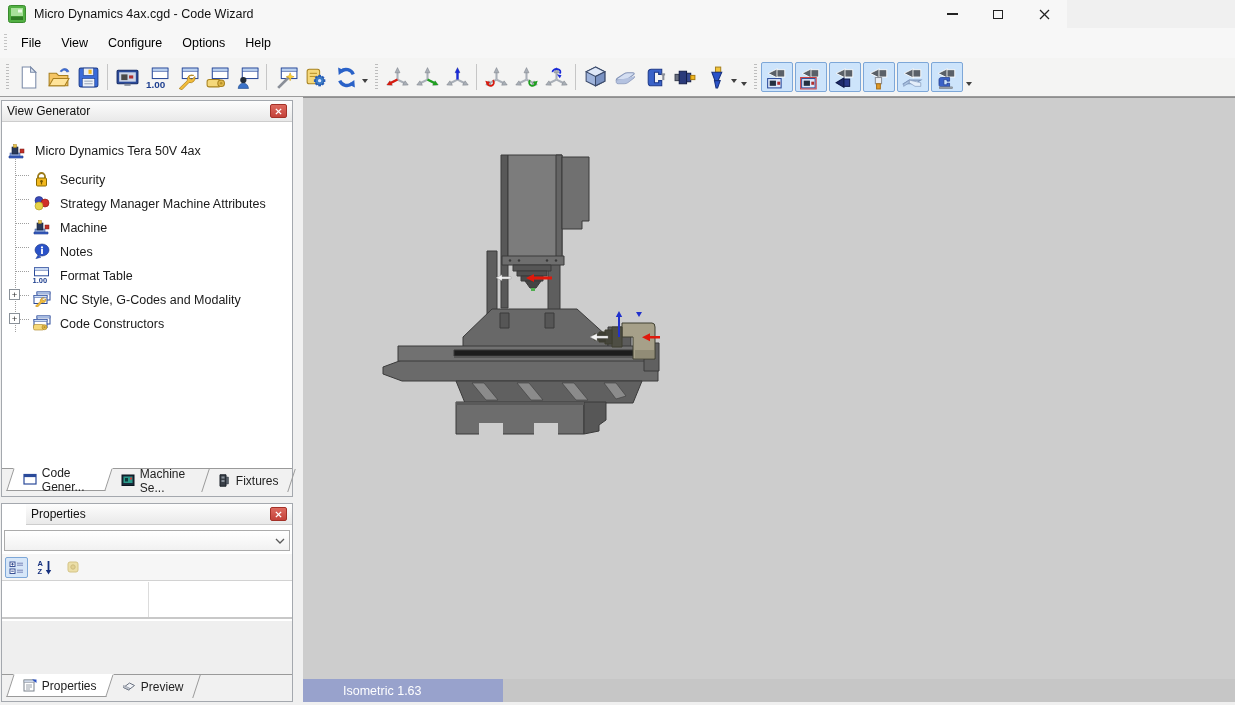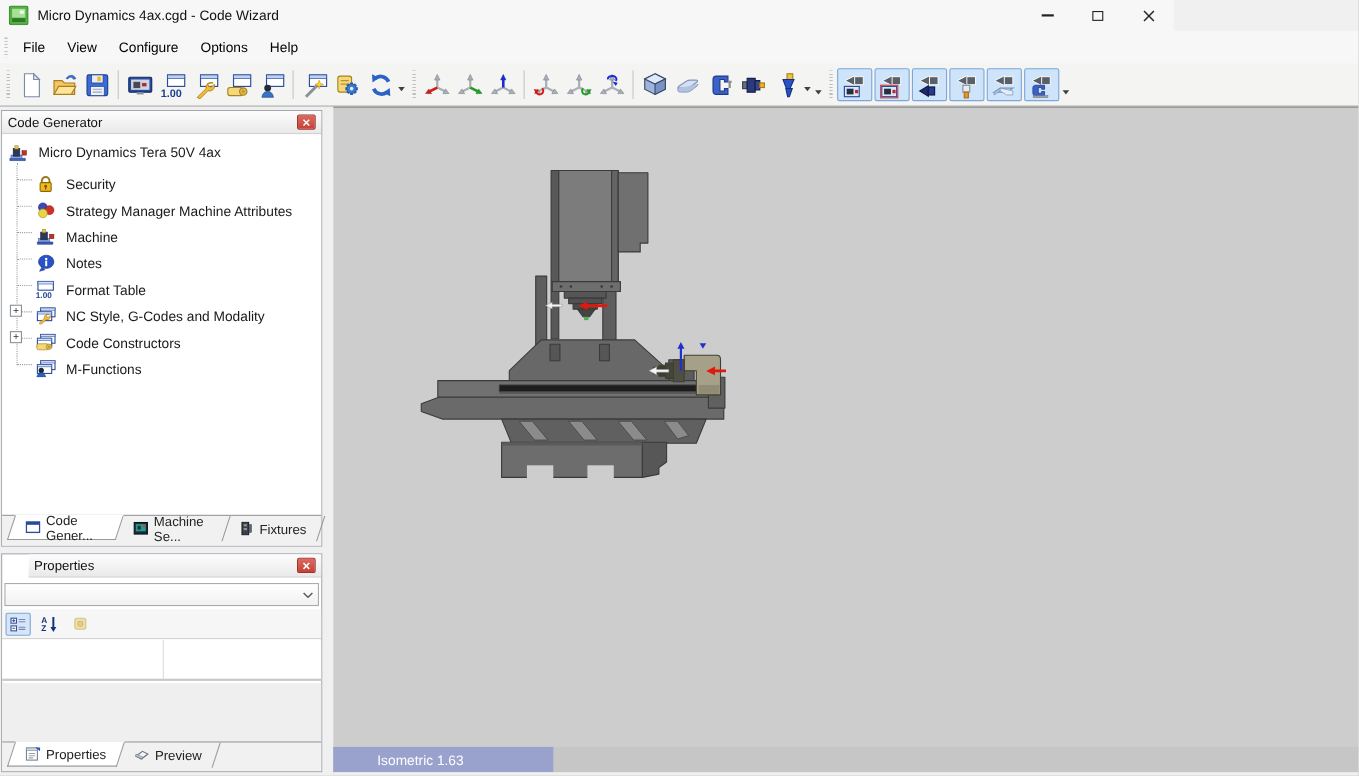--- a/index.html
+++ b/index.html
@@ -36,21 +36,21 @@
   .dock-left { position:absolute; left:0; top:97px; width:303px; bottom:0; background:#f0f0f0; }
   .panel { position:absolute; left:1px; width:292px; background:#fff; border:1px solid #a4a8ae; }
   .panel-cg { top:3px; height:397px; }
   .panel-props { top:406px; height:296px; height:199px;padding-left:24px; }
   .panel-header { height:21px; background:linear-gradient(#fdfdfd,#e9e9e9); border-bottom:1px solid #cdcdcd; display:flex; align-items:center; padding:0 5px; font-size:12px; color:#111; }
   .close-btn { margin-left:auto; width:17px; height:14px; background:linear-gradient(#dd6a5f,#c4423a); border:1px solid #a33128; border-radius:2px; display:flex; align-items:center; justify-content:center; }
   .close-btn svg { width:7px; height:7px; }
 
   
   .tree { position:absolute; left:0; right:0; top:21px; bottom:28px; background:#fff; overflow:hidden; }
-  .tree-inner { position:relative; padding-top:5px; font-size:12.5px; }
+  .tree-inner { position:relative; padding-top:17px; font-size:12.5px; }
   .tree-vline { position:absolute; left:13px; top:26px; height:184px; border-left:1px dotted #9f9f9f; }
   .tree-row { height:24px; display:flex; align-items:center; position:relative; }
   .tree-row.child { padding-left:30px;align-items:flex-end; }
   .tree-row.root { padding-left:5px; }
   .tree-row.child::before { content:""; position:absolute; left:13px; top:12px; width:14px; border-top:1px dotted #9f9f9f; }
   .tree-row .t-icon { width:22px; height:16px; flex:0 0 22px; }
   .tree-row .t-icon svg { width:20px; height:16px; }
   .tree-label { margin-left:6px; white-space:nowrap; }
   .expander { position:absolute; left:7px; top:6px; width:11px; height:11px; background:#fff; border:1px solid #8a9199; font-size:9.5px; line-height:9px; text-align:center; color:#333; z-index:2; }
 
@@ -378,21 +378,21 @@
         <rect x="5" y="21.5" width="13" height="1.8" fill="#9aa0a8" stroke="#6a7078" stroke-width=".4"></rect>
       </svg>
   </div>
   <span class="dd-arrow" style="margin-top:16px;"></span>
 </div>
 
 <div class="dock-left">
 
   <section class="panel panel-cg">
     <div class="panel-header">
-      <span>Code Generator</span>
+      <span>View Generator</span>
       <span class="close-btn">
         <svg viewBox="0 0 8 8">
             <line x1="1" y1="1" x2="7" y2="7" stroke="#fff" stroke-width="1.6"></line>
             <line x1="7" y1="1" x2="1" y2="7" stroke="#fff" stroke-width="1.6"></line>
           </svg>
       </span>
     </div>
 
     <div class="tree">
       <div class="tree-inner">
@@ -493,33 +493,20 @@
                 <rect x="2" y="4.5" width="13" height="8" fill="#fff" stroke="#2a4a9a"></rect>
                 <rect x="2" y="4.5" width="13" height="2" fill="#cfe0f8" stroke="#2a4a9a" stroke-width=".5"></rect>
                 <rect x="1.5" y="9.5" width="10.5" height="5.5" rx="1.5" fill="#f5d87a" stroke="#a8821f" stroke-width=".6"></rect>
                 <circle cx="12.5" cy="12.2" r="2.5" fill="#e0b84a" stroke="#a8821f" stroke-width=".6"></circle>
                 <circle cx="12.5" cy="12.2" r=".9" fill="#b8922a"></circle>
               </svg>
           </span>
           <span class="tree-label">Code Constructors</span>
         </div>
 
-        <div class="tree-row child">
-          <span class="t-icon">
-            <svg viewBox="0 0 20 16">
-                <rect x="5" y="1" width="13" height="8" fill="#fff" stroke="#2a4a9a"></rect>
-                <rect x="5" y="1" width="13" height="2" fill="#cfe0f8" stroke="#2a4a9a" stroke-width=".5"></rect>
-                <rect x="2" y="4.5" width="13" height="8" fill="#fff" stroke="#2a4a9a"></rect>
-                <rect x="2" y="4.5" width="13" height="2" fill="#cfe0f8" stroke="#2a4a9a" stroke-width=".5"></rect>
-                <circle cx="5.5" cy="9.8" r="2.4" fill="#1e2834"></circle>
-                <path d="M1.5 15.8c.4-2.6 2-4 4-4s3.6 1.4 4 4z" fill="#2a62c8" stroke="#16417e" stroke-width=".5"></path>
-              </svg>
-          </span>
-          <span class="tree-label">M-Functions</span>
-        </div>
       </div>
     </div>
 
     <div class="tabs-row">
       <div class="tab active">
         <span class="tab-icon">
           <svg viewBox="0 0 14 13">
               <rect x="1" y="1.5" width="12" height="9.5" fill="#fff" stroke="#2a4a9a" stroke-width="1.2"></rect>
               <rect x="1" y="1.5" width="12" height="2.6" fill="#2a4a9a"></rect>
             </svg>

